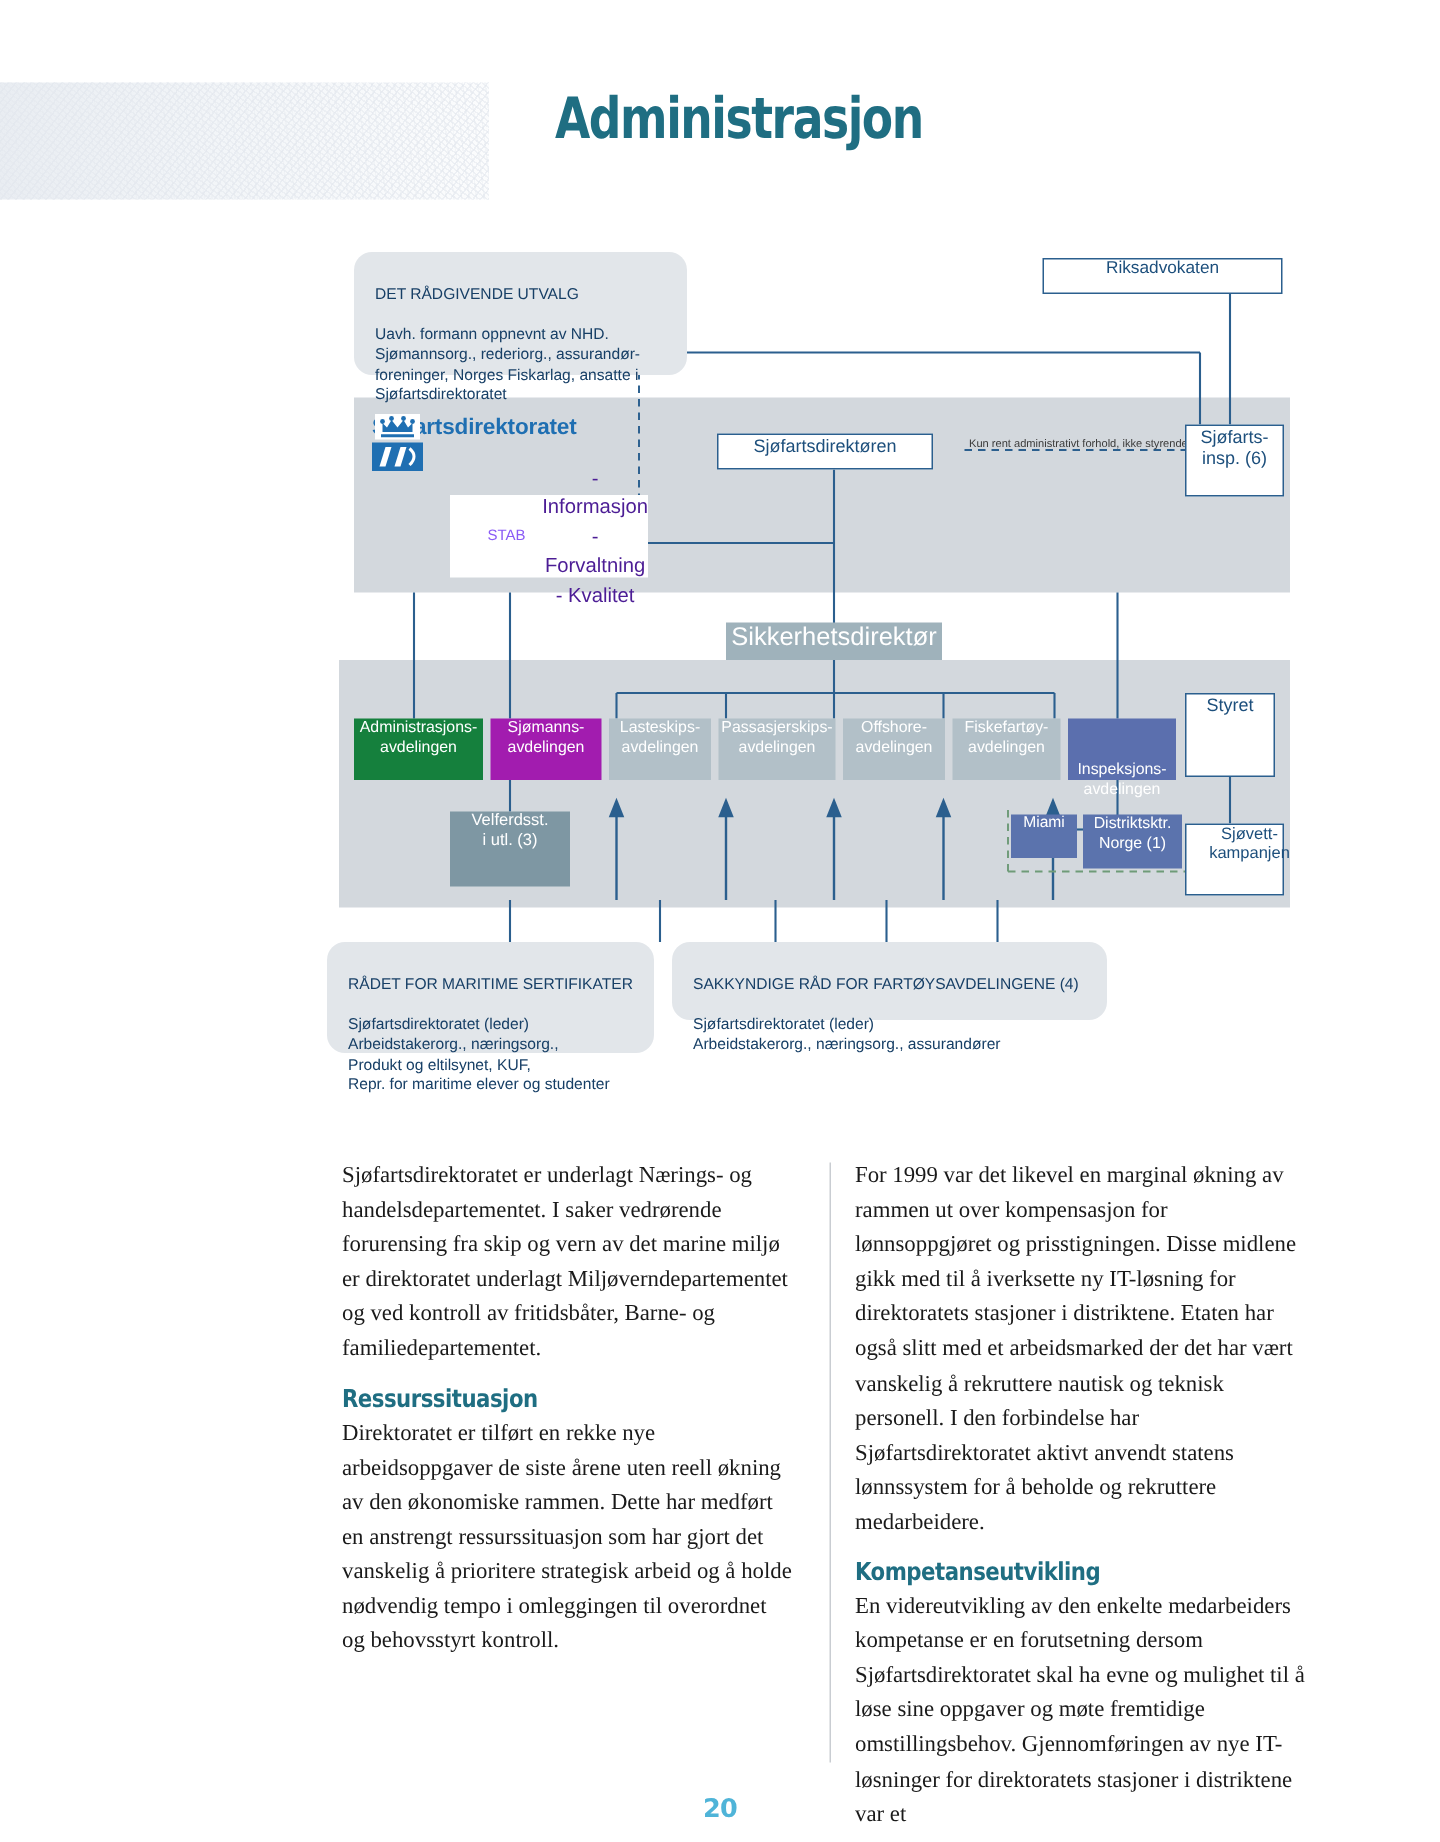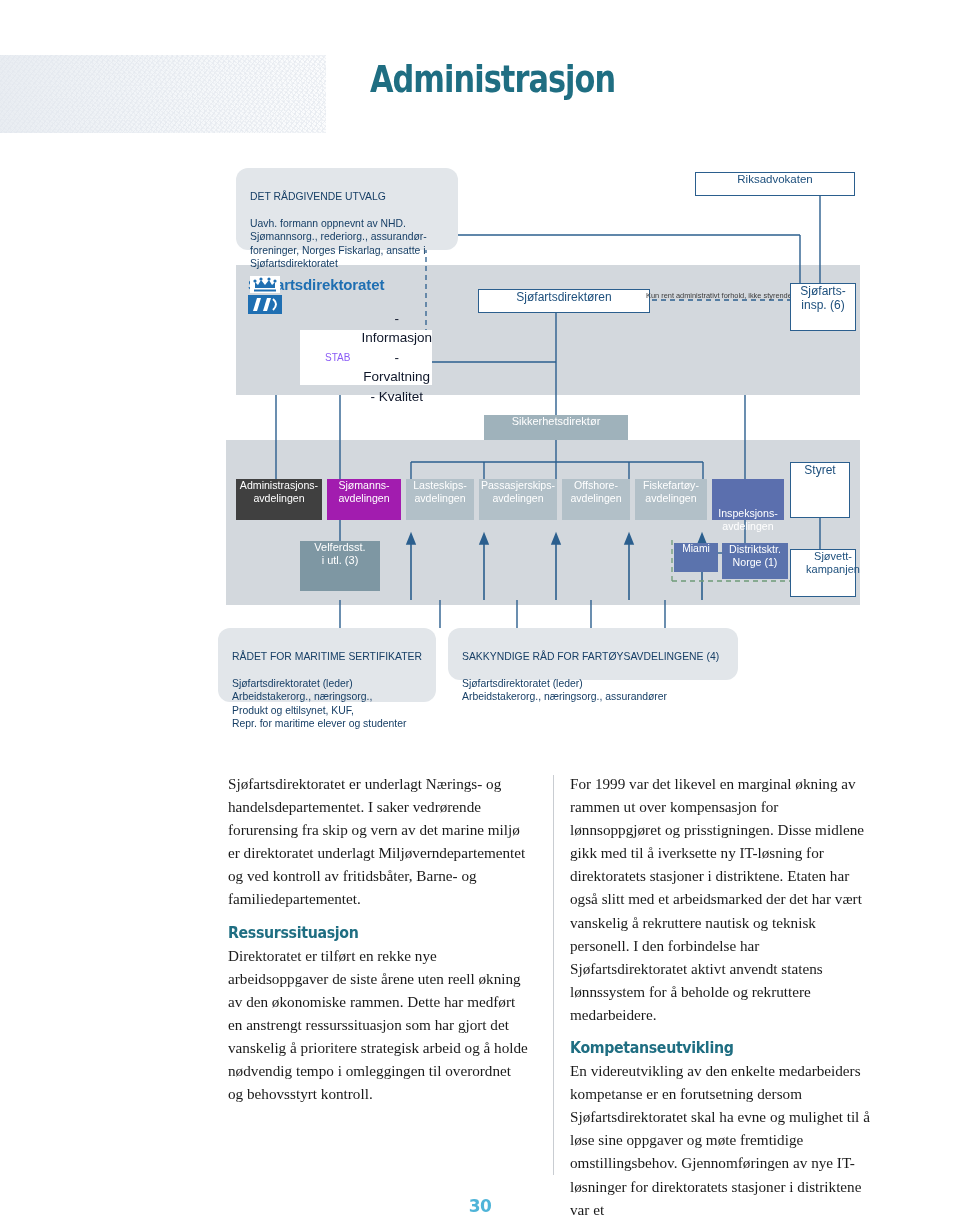--- a/index.html
+++ b/index.html
@@ -58,37 +58,37 @@
   .white-box {
     background: #ffffff;
     border: 1px solid #2b5f8e;
     color: #1d4f7c;
   }
   .grey-band {
     position: absolute;
     background: #d3d8dd;
   }
   .bluebox { color: #ffffff; }
-  .b-dark   { background: #404040; }
+  .b-dark   { background: #15803d; }
   .b-slate  { background: #a21caf; }
   .b-light  { background: #b2c0c8; }
   .b-indigo { background: #5b6fae; }
   .b-grey   { background: #7e97a3; }
   .b-steel  { background: #5b73ad; }
 
   .stab-box {
     background: #ffffff;
     color: #2a5f8f;
     display: flex;
     align-items: center;
     padding-left: 14px;
     justify-content: flex-start;
   }
   .stab-label { width: 62px; font-size: 10px; color:#8b5cf6; }
-  .stab-list  { font-size: 13.5px; line-height: 1.45; color:#0f172a; white-space: pre-line; }
+  .stab-list  { font-size: 13.5px; line-height: 1.45; color:#4c1d95; white-space: pre-line; }
 
   .logo-wrap { position:absolute; display:flex; align-items:center; gap:7px; }
   .logo-mark { width: 34px; height: 38px; }
   .logo-text { font-size: 15px; font-weight: bold; color:#1f6fb2; letter-spacing:-.1px; }
 
   .note-label {
     position: absolute;
     font-size: 7.4px;
     color: #3a3a3a;
     white-space: nowrap;
@@ -229,39 +229,39 @@
         <circle cx="27" cy="5" r="1.6" fill="#1f6fb2"></circle>
         <rect x="6" y="13.5" width="22" height="2" fill="#1f6fb2"></rect>
         <rect x="0" y="19" width="34" height="19" fill="#1f6fb2"></rect>
         <path d="M5 35 L9 22 L13 22 L9 35 Z" fill="#ffffff"></path>
         <path d="M15 35 L19 22 L23 22 L19 35 Z" fill="#ffffff"></path>
         <path d="M25 23 q6 5 0 11" stroke="#ffffff" stroke-width="2" fill="none"></path>
       </svg>
       <span class="logo-text">Sjøfartsdirektoratet</span>
     </div>
 
-    <div class="node white-box" style="left:478px; top:289px; width:172px; height:24px; font-size:12px;">
+    <div class="node white-box" style="left:478px; top:289px; width:144px; height:24px; font-size:12px;">
       <span>Sjøfartsdirektøren</span>
     </div>
 
     <div class="note-label" style="left:646px; top:291px;">Kun rent administrativt forhold, ikke styrende</div>
 
     <div class="node white-box" style="left:790px; top:283px; width:66px; height:48px; font-size:12px;">
       <span style="white-space:pre-line;">Sjøfarts-
 insp. (6)</span>
     </div>
 
     <div class="node stab-box" style="left:300px; top:330px; width:132px; height:55px;">
       <span class="stab-label">STAB</span>
       <span class="stab-list">- Informasjon
 - Forvaltning
 - Kvalitet</span>
     </div>
 
-    <div class="node" style="left:484px; top:415px; width:144px; height:25px; background:#9fb2bb; color:#ffffff; font-size:11px;">
+    <div class="node" style="left:484px; top:415px; width:144px; height:25px; background:#9fb2bb; color:#ffffff; font-size:17px;">
       <span>Sikkerhetsdirektør</span>
     </div>
 
     <div class="node bluebox b-dark" style="left:236px; top:479px; width:86px; height:41px; font-size:10.6px;">
       <span style="white-space:pre-line;">Administrasjons-
 avdelingen</span>
     </div>
     <div class="node bluebox b-slate" style="left:327px; top:479px; width:74px; height:41px; font-size:10.6px;">
       <span style="white-space:pre-line;">Sjømanns-
 avdelingen</span>
@@ -336,15 +336,15 @@
     <h2 class="sub">Ressurssituasjon</h2>
     <p>Direktoratet er tilført en rekke nye arbeidsoppgaver de siste årene uten reell økning av den økonomiske rammen. Dette har medført en anstrengt ressurssituasjon som har gjort det vanskelig å prioritere strategisk arbeid og å holde nødvendig tempo i omleggingen til overordnet og behovsstyrt kontroll.</p>
   </div>
 
   <div class="col" style="left:570px; top:772px; width:302px;">
     <p>For 1999 var det likevel en marginal økning av rammen ut over kompensasjon for lønnsoppgjøret og prisstigningen. Disse midlene gikk med til å iverksette ny IT-løsning for direktoratets stasjoner i distriktene. Etaten har også slitt med et arbeidsmarked der det har vært vanskelig å rekruttere nautisk og teknisk personell. I den forbindelse har Sjøfartsdirektoratet aktivt anvendt statens lønnssystem for å beholde og rekruttere medarbeidere.</p>
     <h2 class="sub">Kompetanseutvikling</h2>
     <p>En videreutvikling av den enkelte medarbeiders kompetanse er en forutsetning dersom Sjøfartsdirektoratet skal ha evne og mulighet til å løse sine oppgaver og møte fremtidige omstillingsbehov. Gjennomføringen av nye IT-løsninger for direktoratets stasjoner i distriktene var et</p>
   </div>
 
-  <div class="pagenum">30</div>
+  <div class="pagenum">20</div>
 
 </div>
 
 </body></html>

